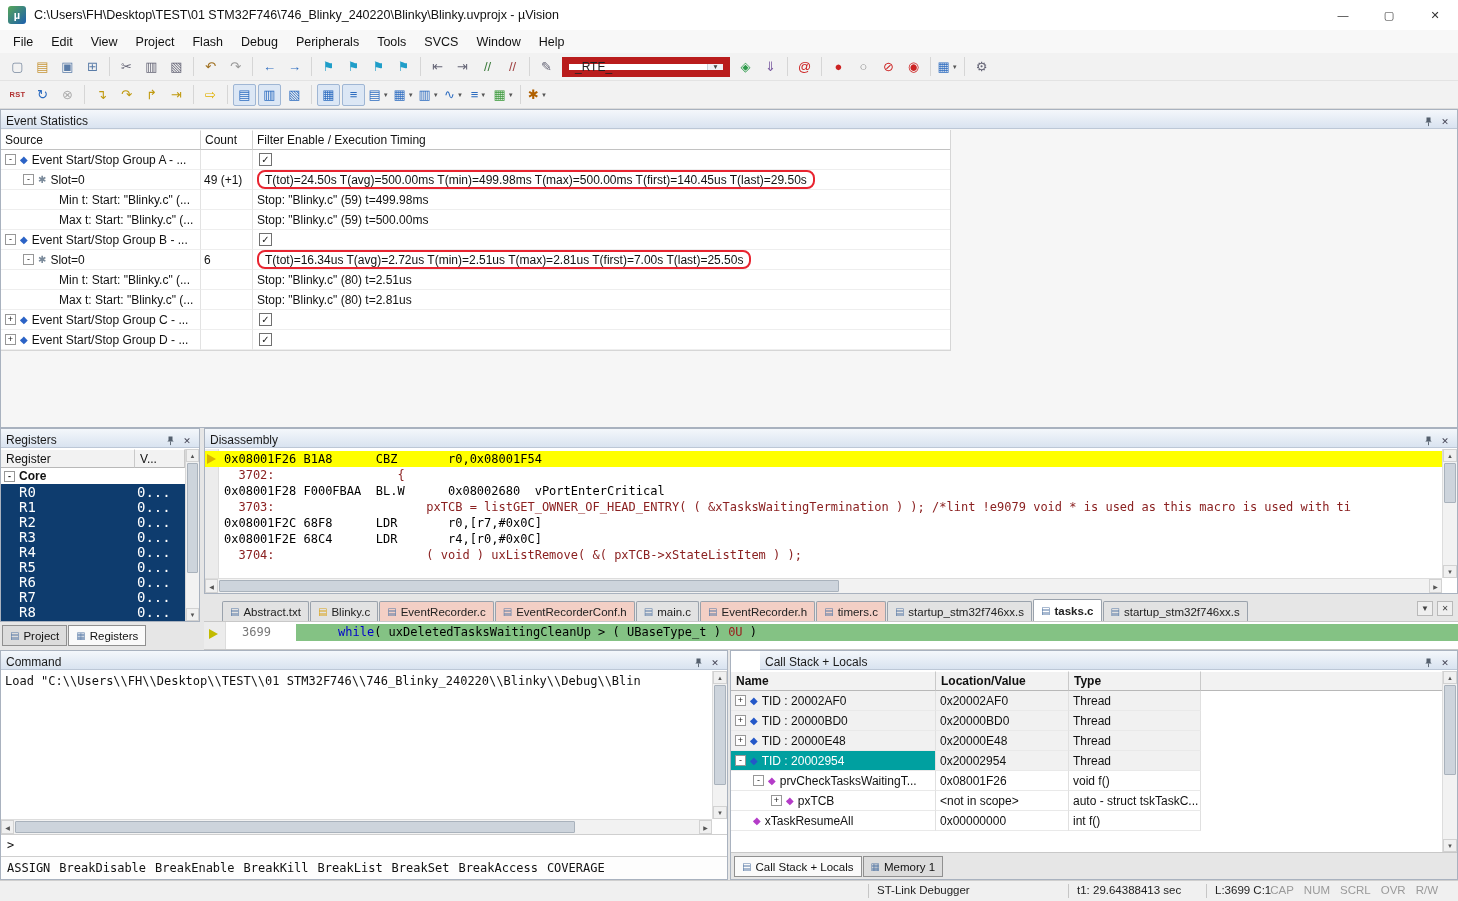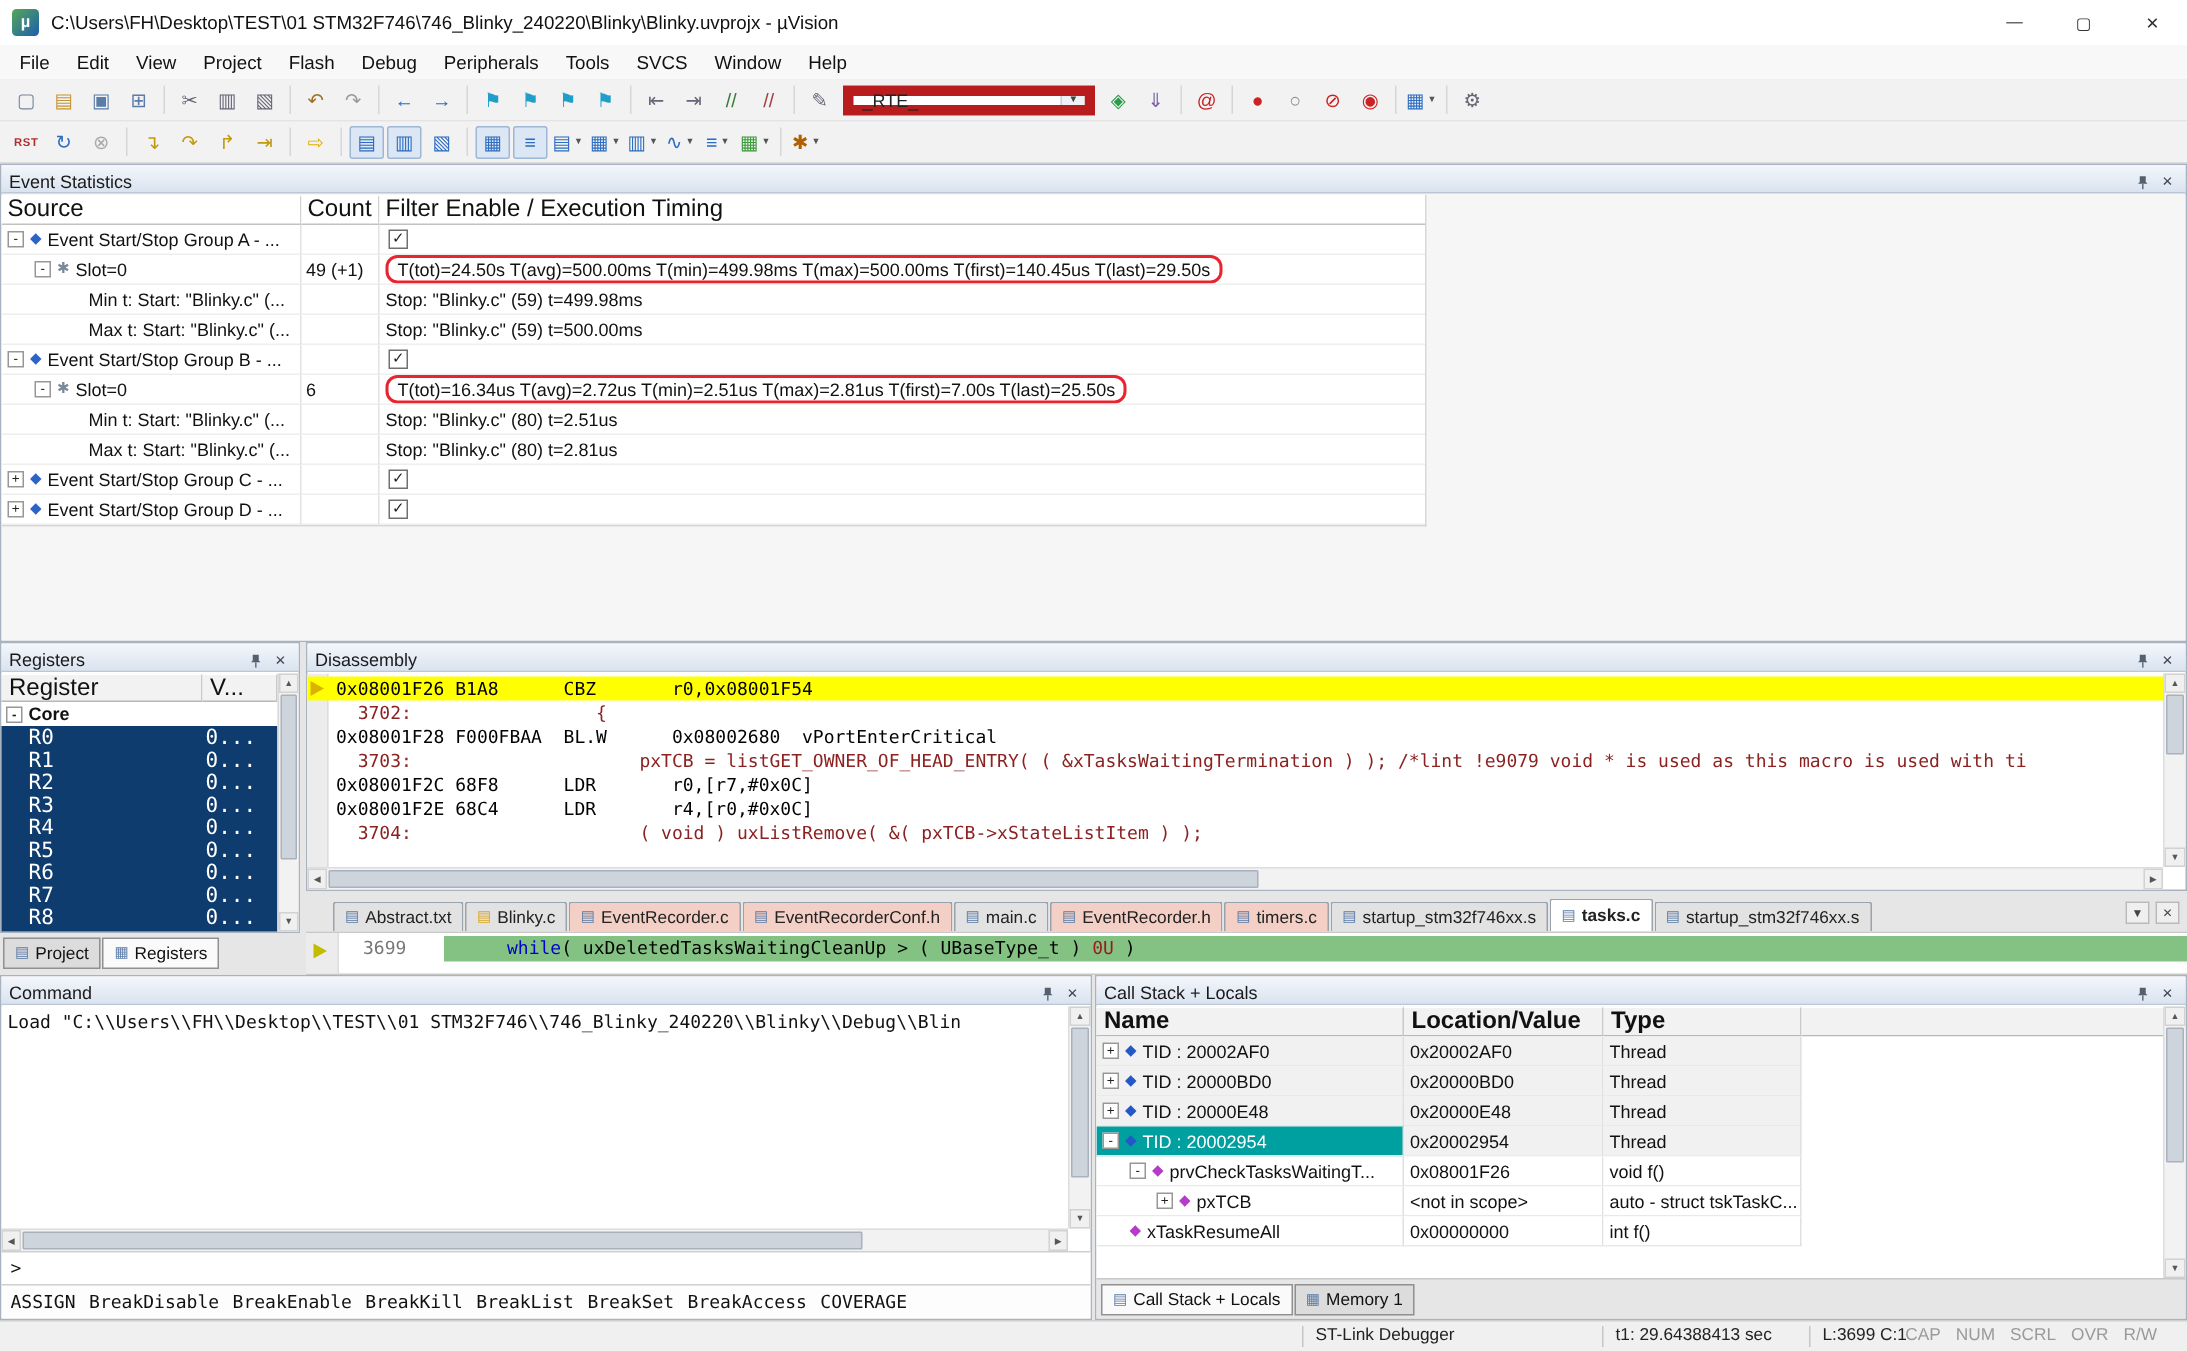--- a/index.html
+++ b/index.html
@@ -60,21 +60,21 @@
 .exp{width:11px;height:11px;min-width:11px;border:1px solid #979797;background:#fff;display:inline-flex;align-items:center;justify-content:center;font-size:9px;line-height:1;color:#222;}
 .gdiam{color:#2b63c6;font-size:10px;line-height:1;}
 .gslot{color:#7a8a9a;font-size:10px;line-height:1;}
 .cbx{width:13px;height:13px;min-width:13px;border:1px solid #707070;background:#fff;display:inline-flex;align-items:center;justify-content:center;margin-left:2px;}
 .cbx-check{font-size:10px;font-weight:bold;color:#1a1a1a;line-height:1;}
 .redbox{border:2px solid #e82430;border-radius:8px;padding:0 6px;height:19px;display:inline-flex;align-items:center;}
 
 
 .regs{top:428px;left:0;width:200px;height:194px;}
 .reg-h{position:absolute;top:20px;left:0;right:14px;height:19px;display:flex;}
-.hcell{background:#f2f2f2;border-right:1px solid #c9c9c9;border-bottom:1px solid #b8b8b8;border-top:1px solid #fff;padding:0 5px;display:flex;align-items:center;font-size:16px;}
+.hcell{background:#f2f2f2;border-right:1px solid #c9c9c9;border-bottom:1px solid #b8b8b8;border-top:1px solid #fff;padding:0 5px;display:flex;align-items:center;font-size:12px;}
 .reg-h .hcell.c1{width:134px;}
 .reg-h .hcell.c2{flex:1;}
 .reg-core{position:absolute;top:39px;left:0;right:14px;height:16px;display:flex;align-items:center;gap:4px;padding-left:3px;font-weight:bold;background:#fff;}
 #reg-rows{position:absolute;top:55px;left:0;right:14px;bottom:0;background:#0e3c6e;}
 .reg-row{height:15px;display:flex;align-items:center;color:#fff;font-family:"DejaVu Sans Mono",monospace;font-size:14px;}
 .reg-name{width:134px;padding-left:18px;}
 .reg-val{padding-left:2px;}
 .reg-scroll{top:20px;right:0;bottom:0;width:14px;border-left:1px solid #d8d8d8;}
 
 .ldock{position:absolute;top:622px;left:0;width:204px;height:28px;background:#e6e6e6;display:flex;align-items:flex-start;padding:3px 0 0 2px;gap:1px;}
@@ -114,21 +114,21 @@
 
 
 .cmd{top:650px;left:0;width:728px;height:230px;}
 .cmd-out{position:absolute;top:20px;left:0;right:15px;height:148px;background:#fff;font-family:"DejaVu Sans Mono",monospace;font-size:12px;padding:3px 4px;white-space:pre;overflow:hidden;}
 .cmd-vscroll{top:20px;right:0;height:148px;width:15px;border-left:1px solid #ddd;}
 .cmd-hscroll{top:168px;left:0;right:15px;height:15px;border-top:1px solid #ddd;}
 .cmd-prompt{position:absolute;top:183px;left:0;right:0;height:22px;border-top:1px solid #cfcfcf;background:#fff;font-family:"DejaVu Sans Mono",monospace;font-size:12px;padding:3px 6px;}
 .cmd-fns{position:absolute;top:205px;left:0;right:0;bottom:0;border-top:1px solid #cfcfcf;background:#fdfdfd;display:flex;align-items:center;gap:9px;padding:0 6px;font-family:"DejaVu Sans Mono",monospace;font-size:12px;overflow:hidden;white-space:nowrap;}
 
 
-.cstk{top:650px;left:730px;width:728px;height:230px;}
+.cstk{top:650px;left:730px;width:728px;height:230px;padding-left:29px;}
 .cs-h{position:absolute;top:20px;left:0;right:15px;height:20px;display:flex;background:#f2f2f2;font-weight:bold;}
 .cs-h .hcell.n{width:205px;} .cs-h .hcell.l{width:133px;} .cs-h .hcell.t{width:132px;} .cs-h .hcell.f{flex:1;border-right:none;}
 #cs-rows{position:absolute;top:40px;left:0;right:15px;bottom:27px;background:#fff;overflow:hidden;}
 .cs-row{display:flex;height:20px;}
 .cs-row.shade .cs-c{background:#f1f1f1;}
 .cs-c{border-right:1px solid #e0e0e0;border-bottom:1px solid #e9e9e9;display:flex;align-items:center;overflow:hidden;white-space:nowrap;gap:4px;background:#fff;}
 .cs-name{width:205px;}
 .cs-loc{width:133px;padding-left:4px;}
 .cs-type{width:132px;padding-left:4px;}
 .cs-fill{flex:1;}

